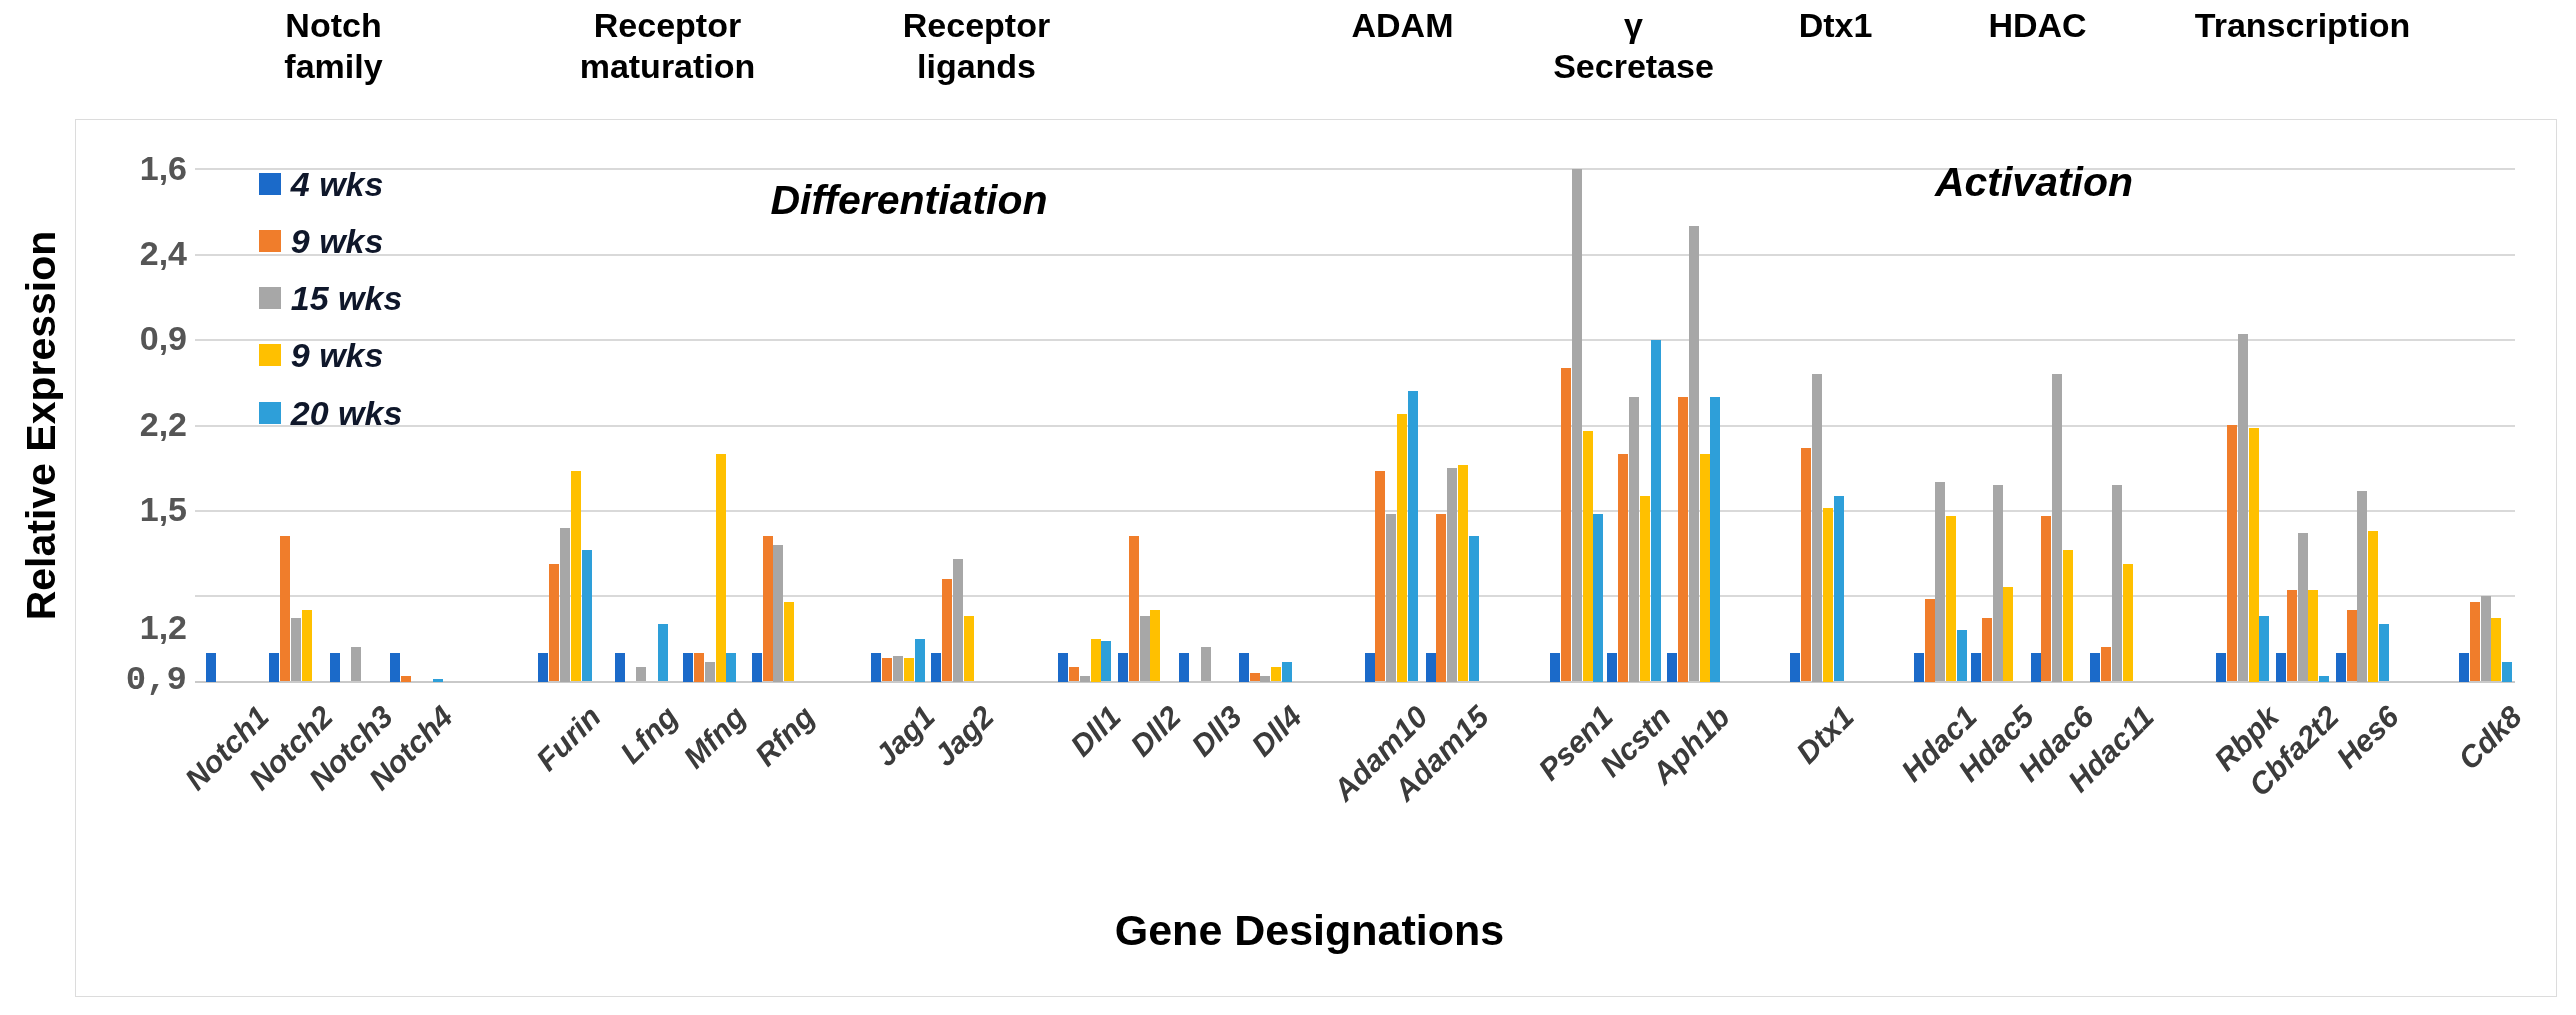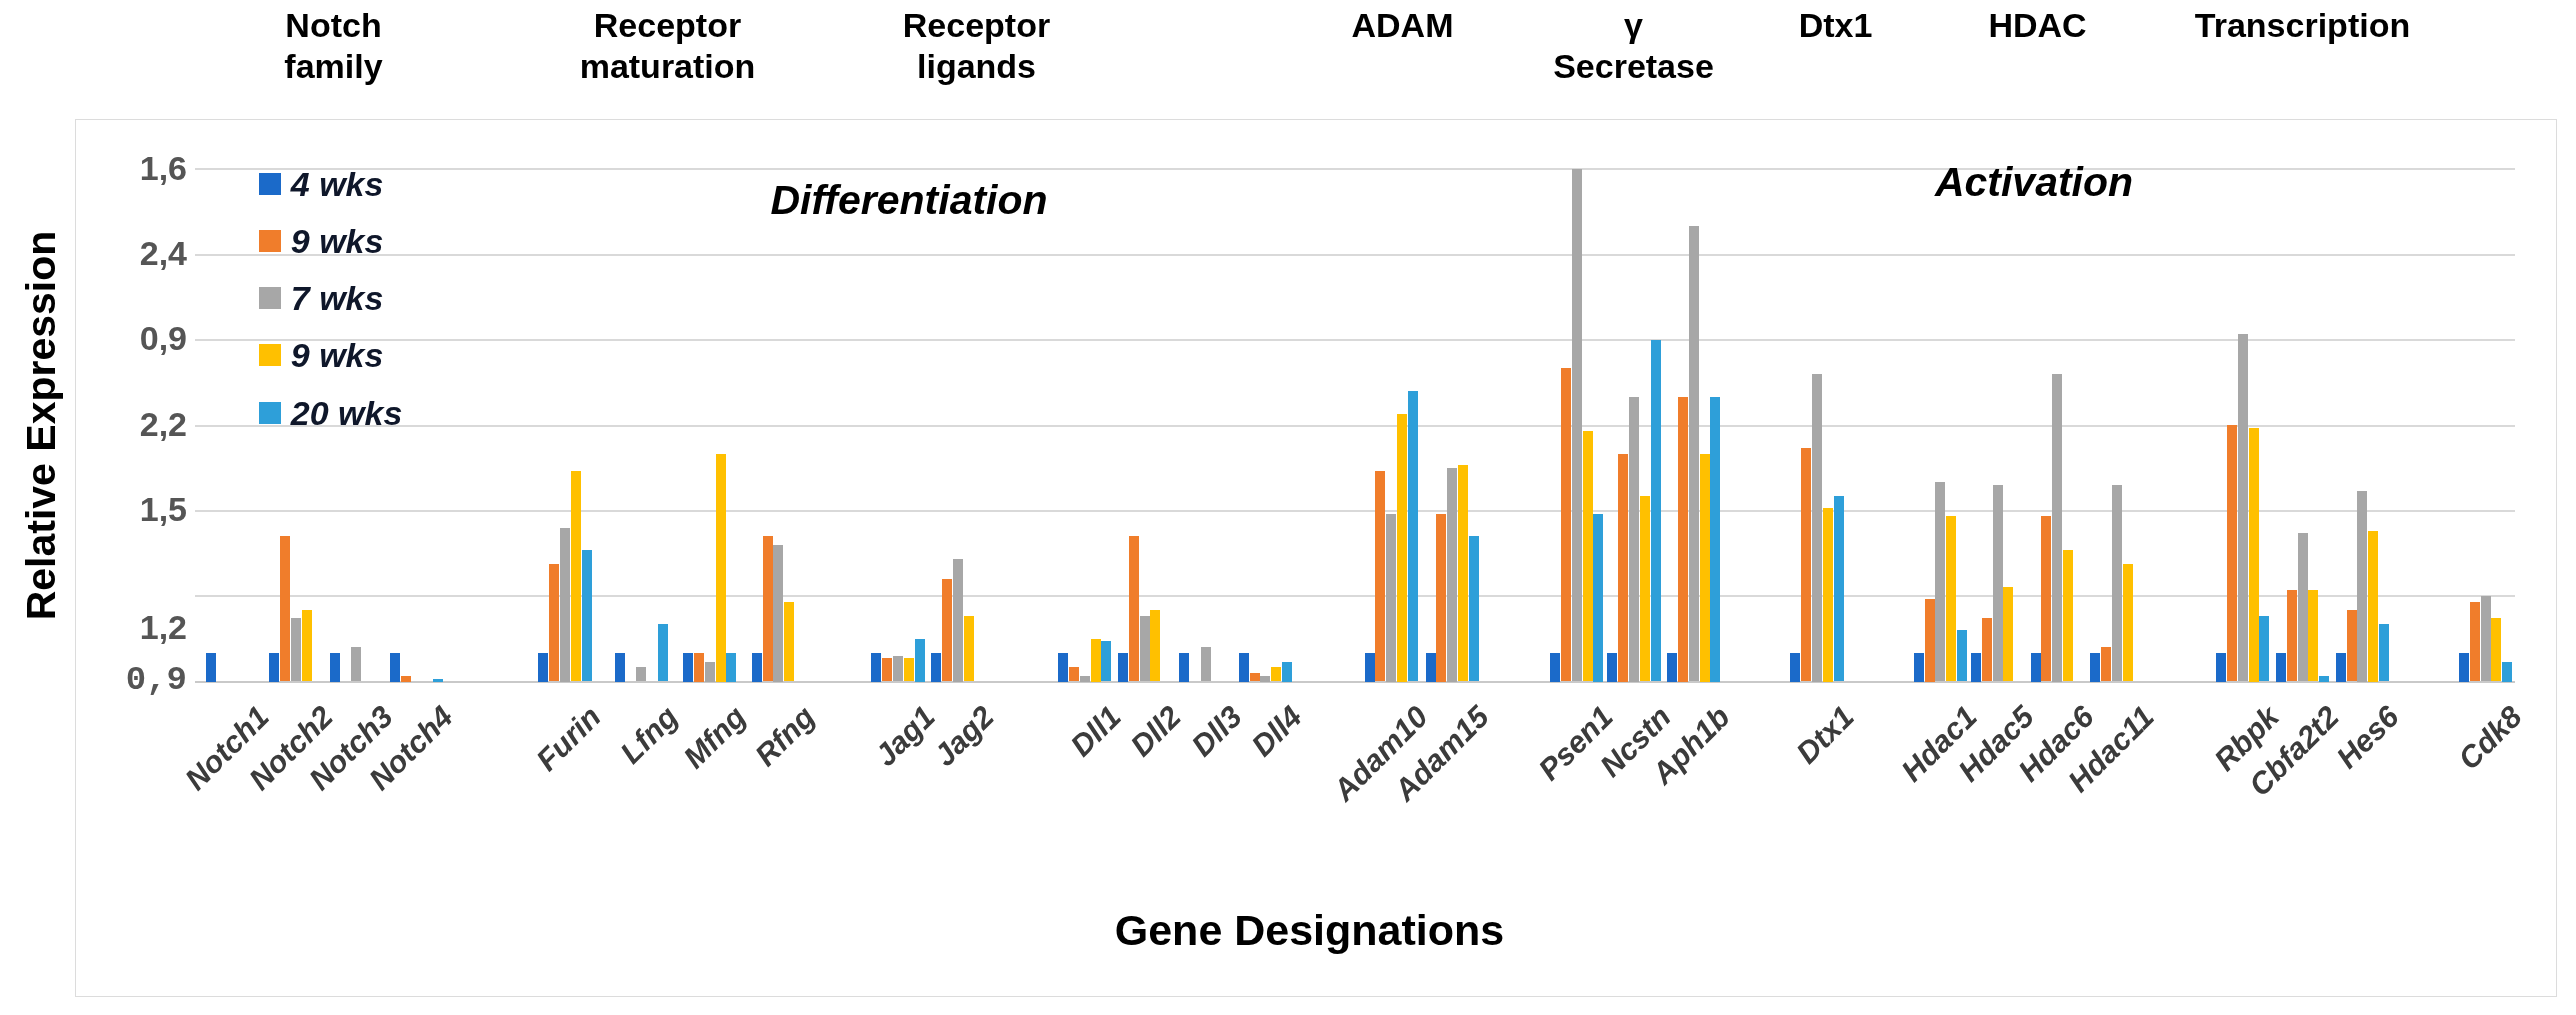--- a/index.html
+++ b/index.html
@@ -174,21 +174,21 @@
     <div class="abs bar" style="left: 2379px; top: 624px; height: 57px; background: rgb(46, 159, 217);"></div>
     <div class="abs bar" style="left: 2459px; top: 653px; height: 29px; background: rgb(27, 106, 201);"></div>
     <div class="abs bar" style="left: 2470px; top: 602px; height: 79px; background: rgb(240, 125, 43);"></div>
     <div class="abs bar" style="left: 2481px; top: 596px; height: 85px; background: rgb(167, 167, 167);"></div>
     <div class="abs bar" style="left: 2491px; top: 618px; height: 63px; background: rgb(255, 192, 0);"></div>
     <div class="abs bar" style="left: 2502px; top: 662px; height: 19.7px; background: rgb(46, 159, 217);"></div>
   </div>
 <div id="legend">
     <div class="abs legend-item" style="left: 259px; top: 173px;"><span class="legend-swatch" style="background: rgb(27, 106, 201);"></span><span class="legend-label">4 wks</span></div>
     <div class="abs legend-item" style="left: 259px; top: 230px;"><span class="legend-swatch" style="background: rgb(240, 125, 43);"></span><span class="legend-label">9 wks</span></div>
-    <div class="abs legend-item" style="left: 259px; top: 287px;"><span class="legend-swatch" style="background: rgb(167, 167, 167);"></span><span class="legend-label">7 wks</span></div>
+    <div class="abs legend-item" style="left: 259px; top: 287px;"><span class="legend-swatch" style="background: rgb(167, 167, 167);"></span><span class="legend-label">15 wks</span></div>
     <div class="abs legend-item" style="left: 259px; top: 344px;"><span class="legend-swatch" style="background: rgb(255, 192, 0);"></span><span class="legend-label">9 wks</span></div>
     <div class="abs legend-item" style="left: 259px; top: 402px;"><span class="legend-swatch" style="background: rgb(46, 159, 217);"></span><span class="legend-label">20 wks</span></div>
   </div>
 <div id="gene-labels">
     <div class="abs gene-label" style="left: 251px; top: 699px;">Notch1</div>
     <div class="abs gene-label" style="left: 315px; top: 699px;">Notch2</div>
     <div class="abs gene-label" style="left: 375px; top: 699px;">Notch3</div>
     <div class="abs gene-label" style="left: 435px; top: 699px;">Notch4</div>
     <div class="abs gene-label" style="left: 583px; top: 699px;">Furin</div>
     <div class="abs gene-label" style="left: 660px; top: 699px;">Lfng</div>

